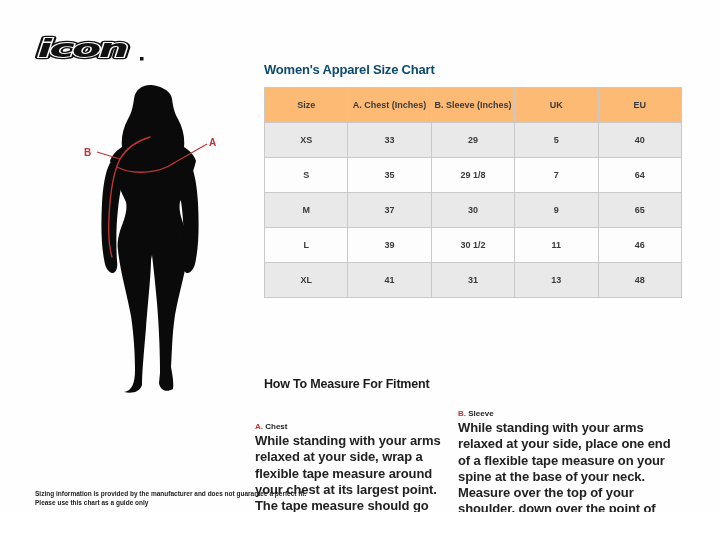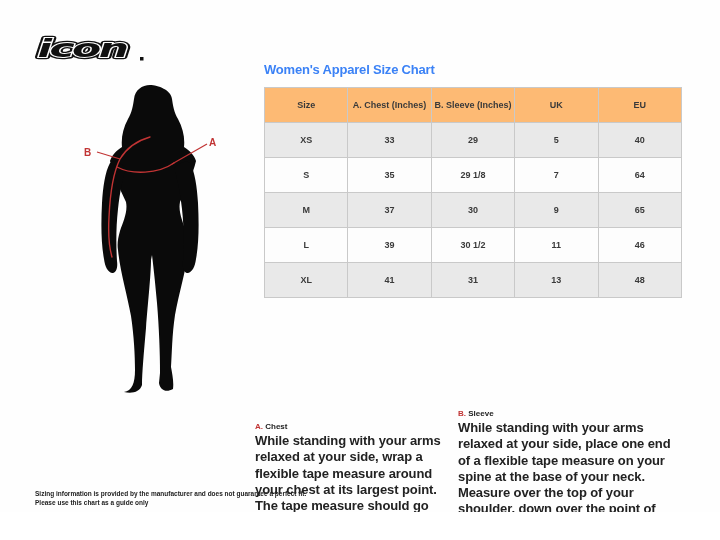--- a/index.html
+++ b/index.html
@@ -15,21 +15,21 @@
 
   
   .logo { position: absolute; left: 32px; top: 32px; width: 120px; height: 34px; }
 
   
   .figure { position: absolute; left: 60px; top: 75px; width: 190px; height: 330px; }
 
   
   .chart-title {
     position: absolute; left: 264px; top: 62px;
-    font-size: 13px; font-weight: bold; color: #3b82f6; letter-spacing: -0.2px;
+    font-size: 13px; font-weight: bold; color: #0c4a6e; letter-spacing: -0.2px;
   }
   .size-table {
     position: absolute; left: 264px; top: 87px;
     width: 418px; border-collapse: collapse; table-layout: fixed;
   }
   .size-table th, .size-table td {
     border: 1px solid #c9c9c9; height: 34px; padding: 0;
     text-align: center; vertical-align: middle;
     font-size: 9px; font-weight: bold; color: #3a3a3a;
   }
@@ -177,20 +177,21 @@
       <tr>
         <td>XL</td>
         <td>41</td>
         <td>31</td>
         <td>13</td>
         <td>48</td>
       </tr>
     </tbody>
   </table>
 
+  <div class="howto-title">How To Measure For Fitment</div>
 
   <div class="measure-col col-a">
     <div class="measure-head">
       <span class="measure-letter">A.</span>
       <span>Chest</span>
     </div>
     <div class="measure-text">While standing with your arms relaxed at your side, wrap a flexible tape measure around your chest at its largest point. The tape measure should go through your armpit and stay parallel with the floor while taking the measurement.</div>
   </div>
 
   <div class="measure-col col-b">

